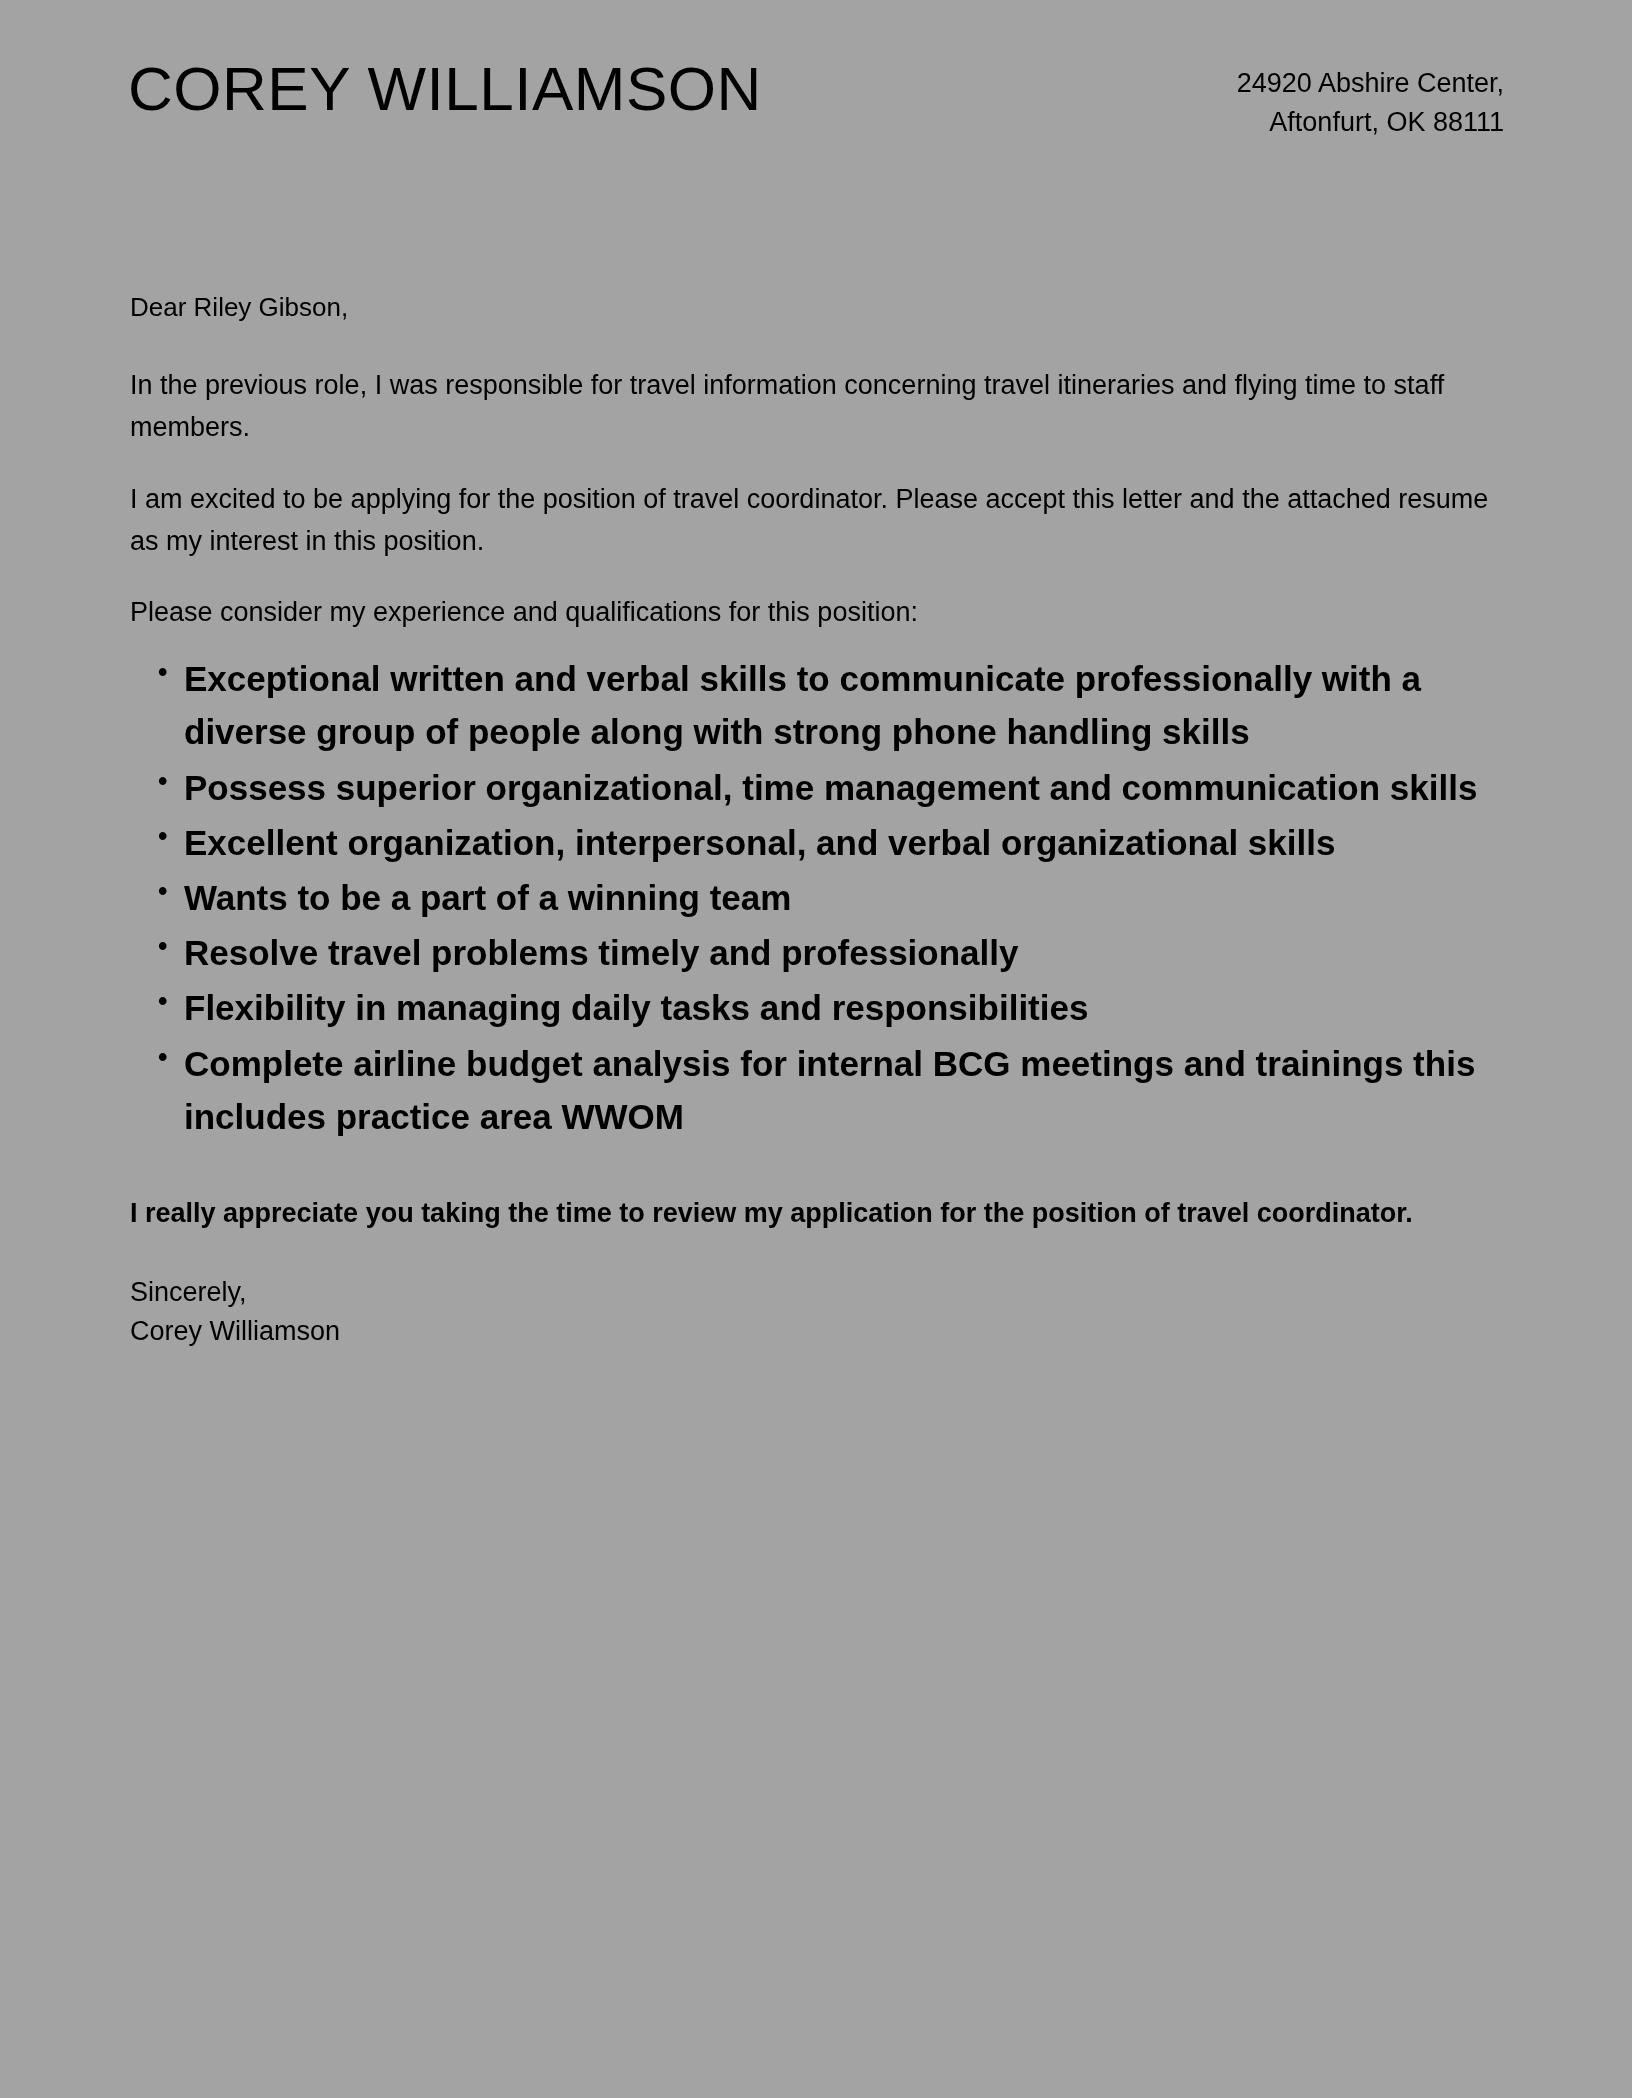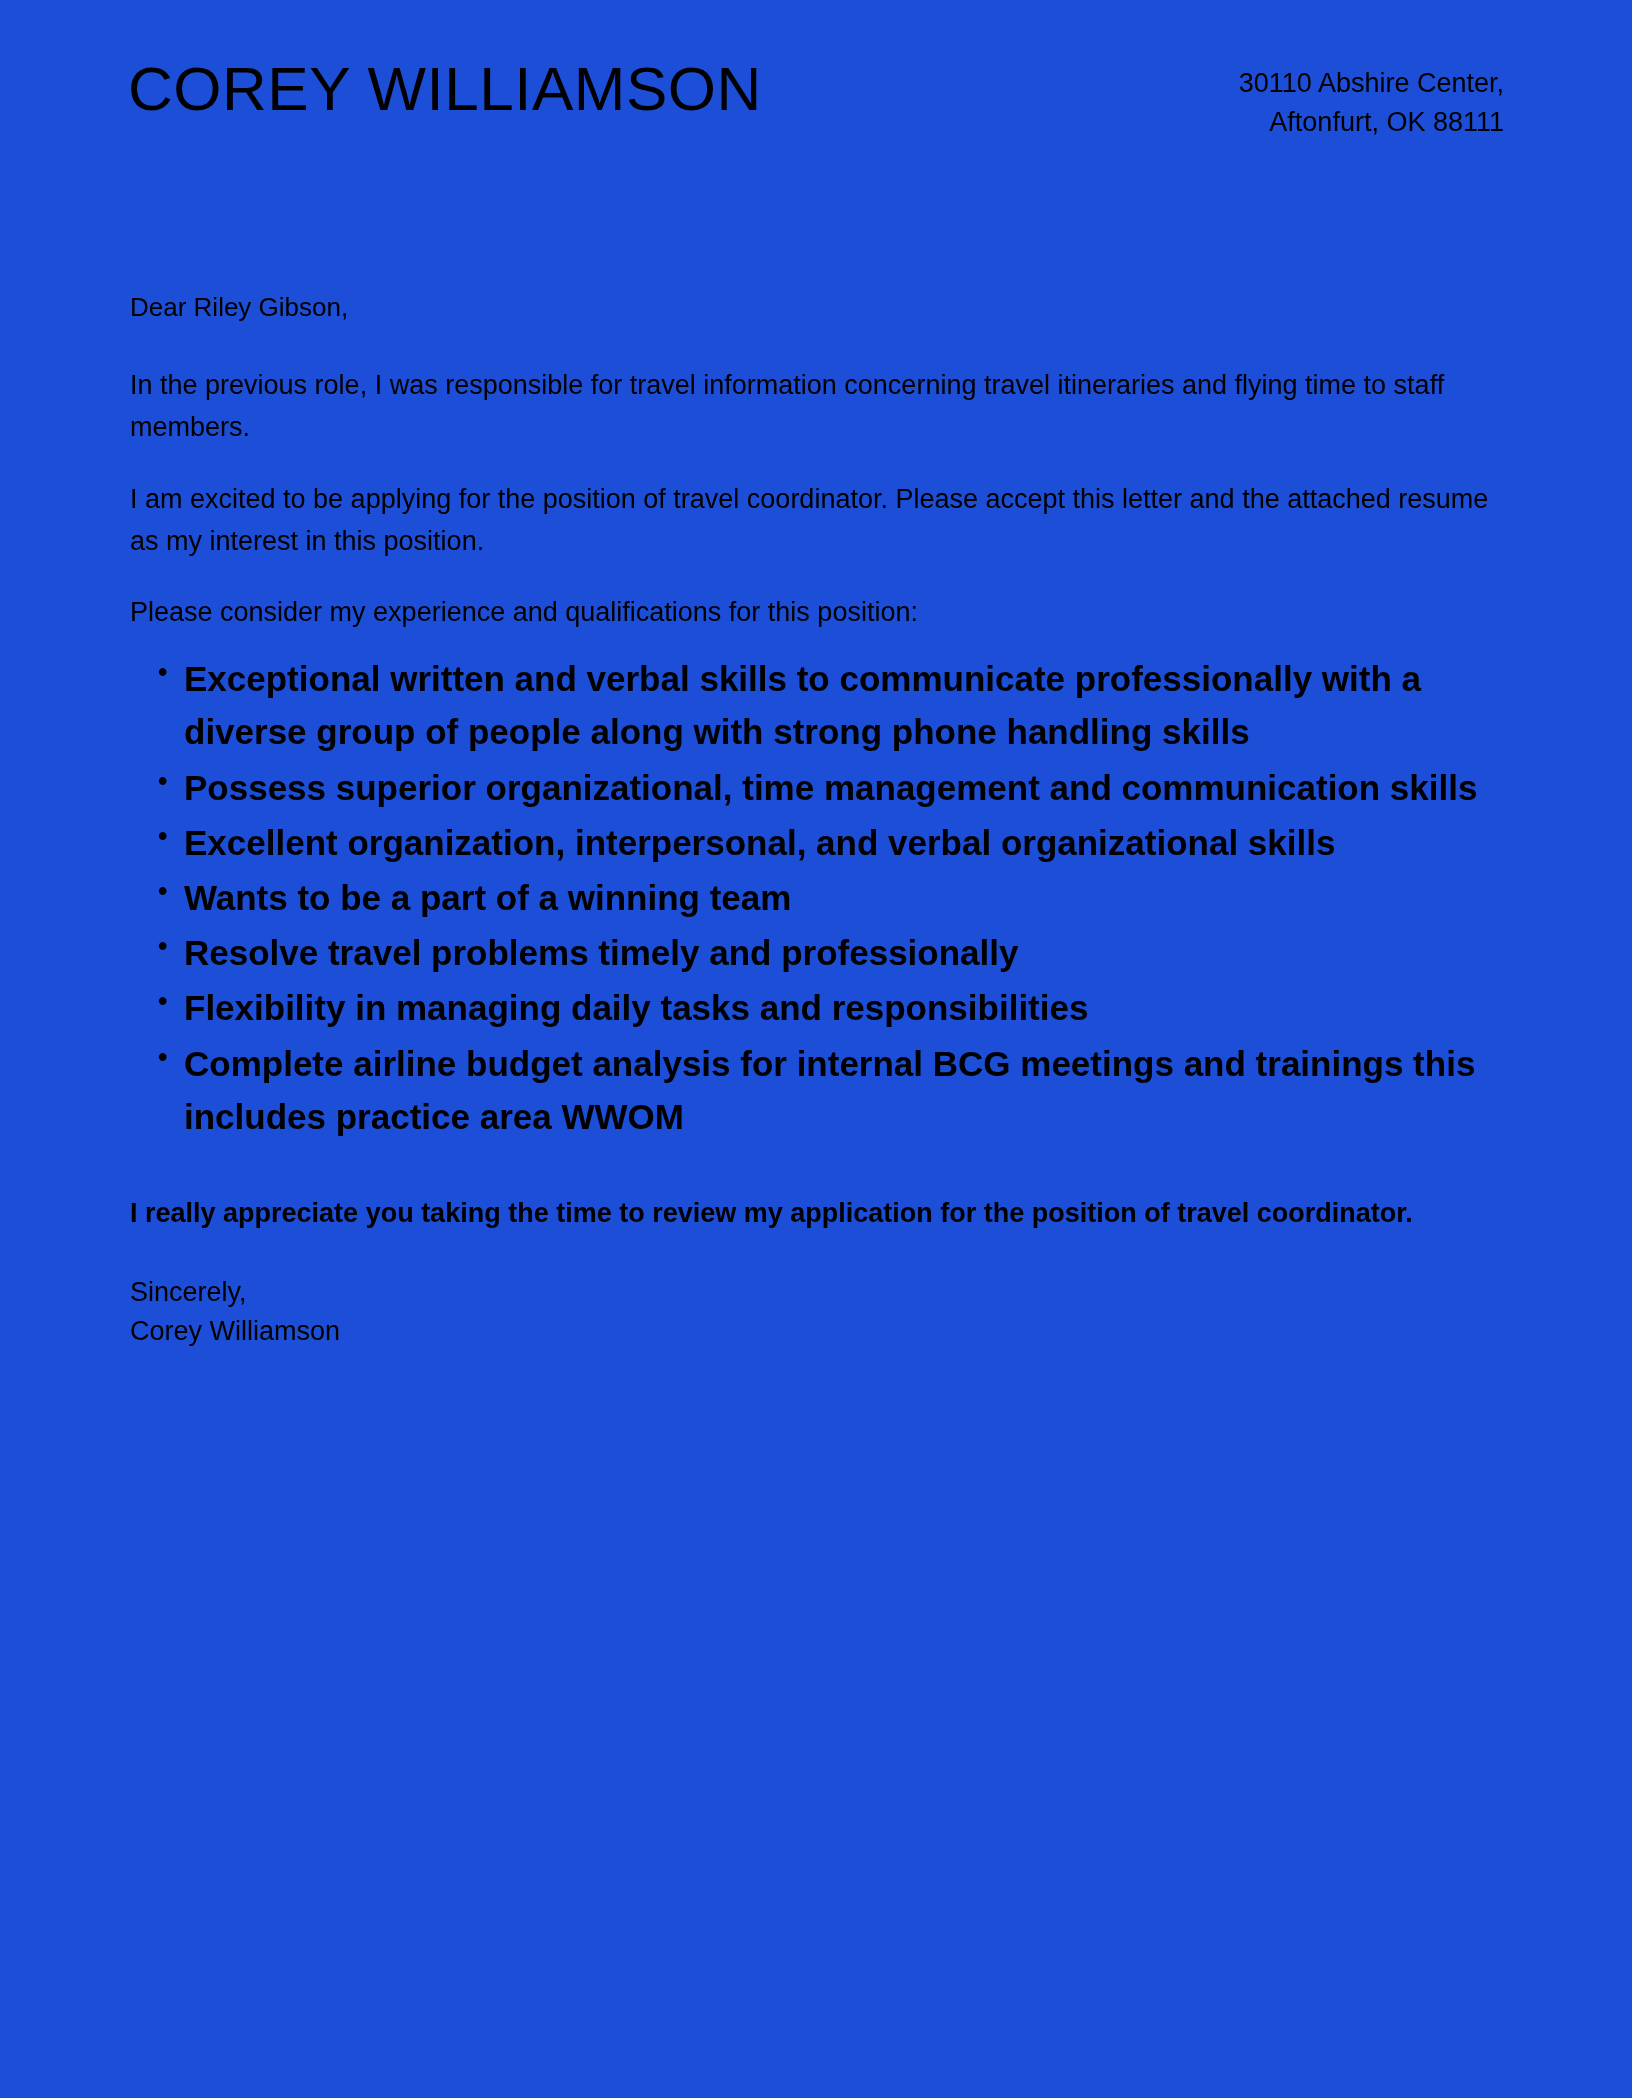--- a/index.html
+++ b/index.html
@@ -12,21 +12,21 @@
     width: 1632px;
     height: 2098px;
     font-family: "Liberation Sans", sans-serif;
     color: #000000;
     -webkit-font-smoothing: antialiased;
   }
   .page {
     position: relative;
     width: 1632px;
     height: 2098px;
-    background: #1d4ed8;
+    background: #a3a3a3;
     box-sizing: border-box;
   }
 
   
   .letter-header {
     position: absolute;
     left: 128px;
     top: 56px;
     right: 128px;
     display: flex;
@@ -113,21 +113,21 @@
   }
 </style>
 </head>
 <body>
 
 <div class="page">
 
   <div class="letter-header">
     <h1 class="applicant-name">COREY WILLIAMSON</h1>
     <div class="address-block">
-      <span class="address-line">30110 Abshire Center,</span>
+      <span class="address-line">24920 Abshire Center,</span>
       <span class="address-line">Aftonfurt, OK 88111</span>
     </div>
   </div>
 
   <div class="letter-body">
 
     <p class="salutation">Dear Riley Gibson,</p>
 
     <p class="para">In the previous role, I was responsible for travel information concerning travel itineraries and flying time to staff members.</p>
 

